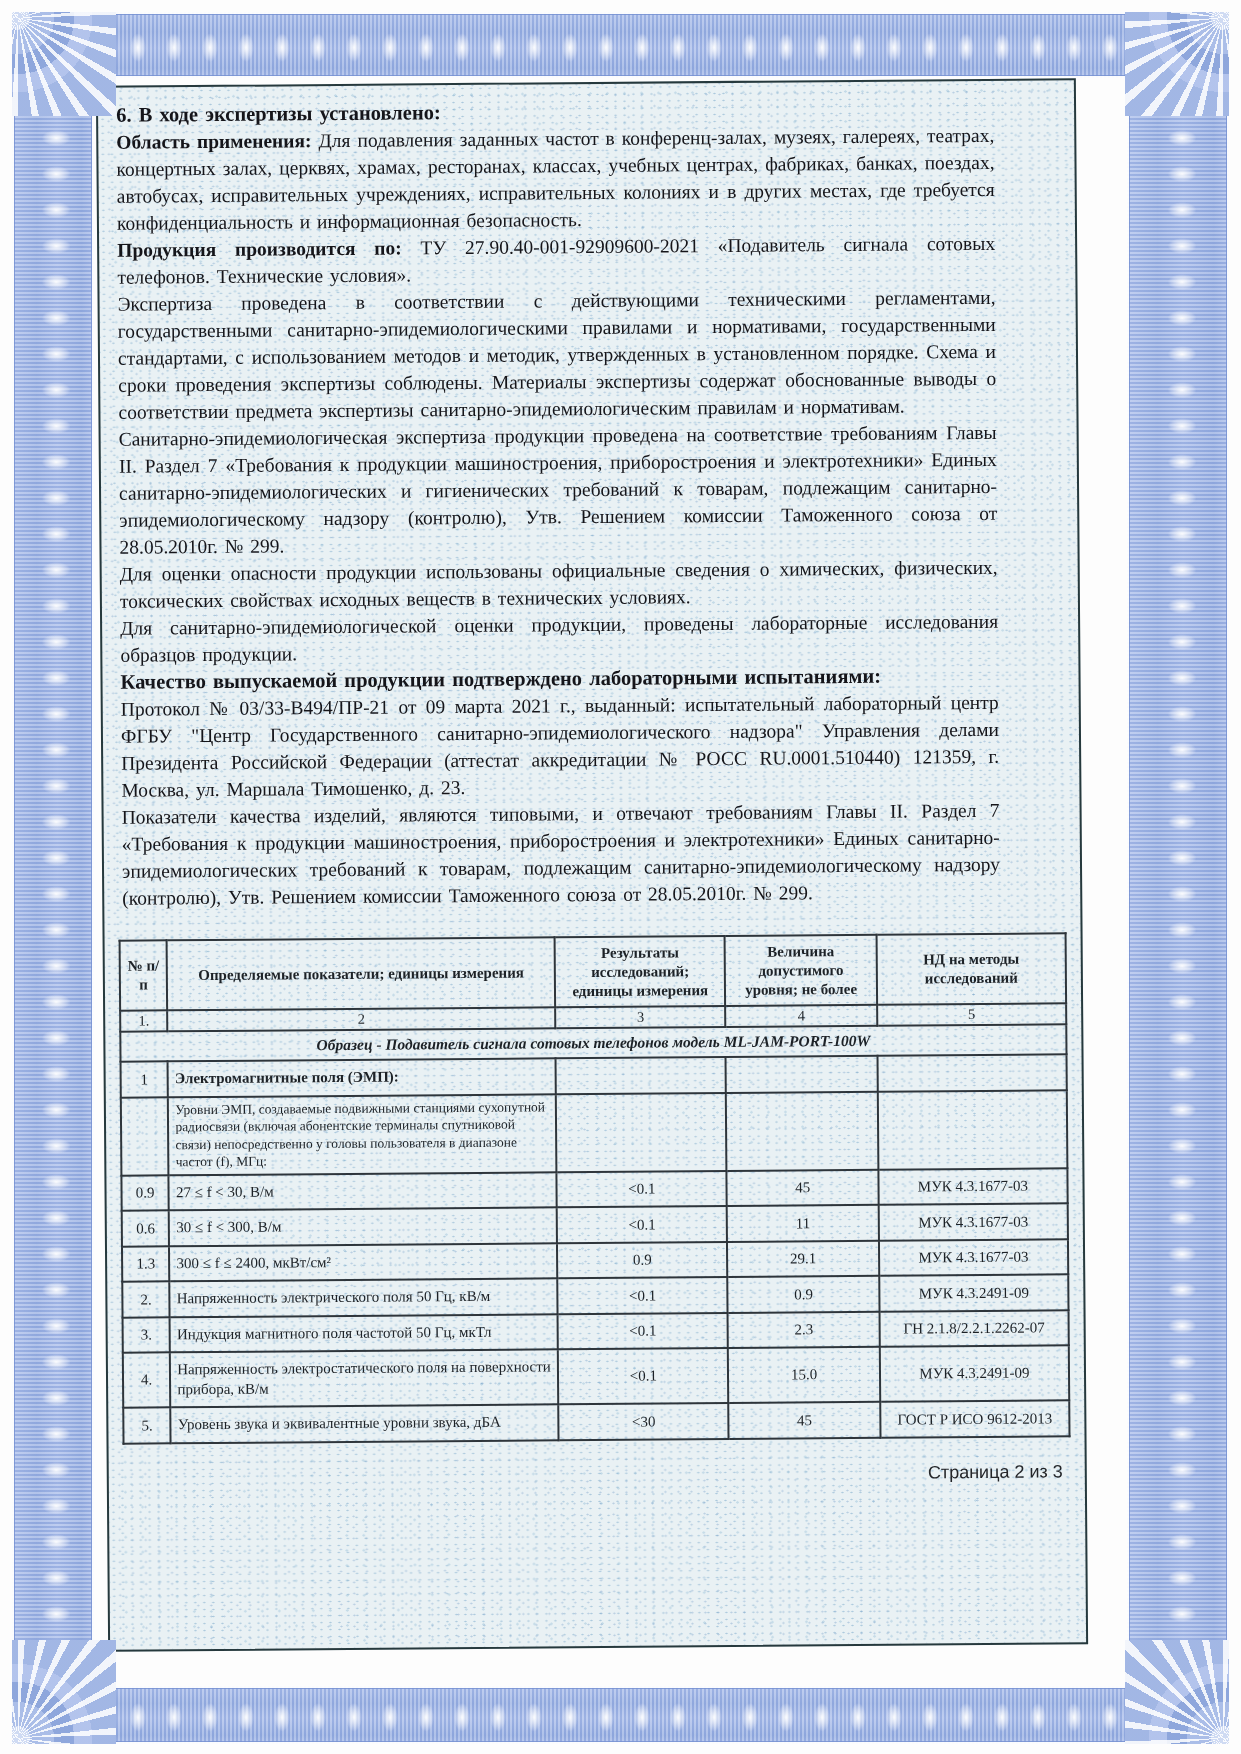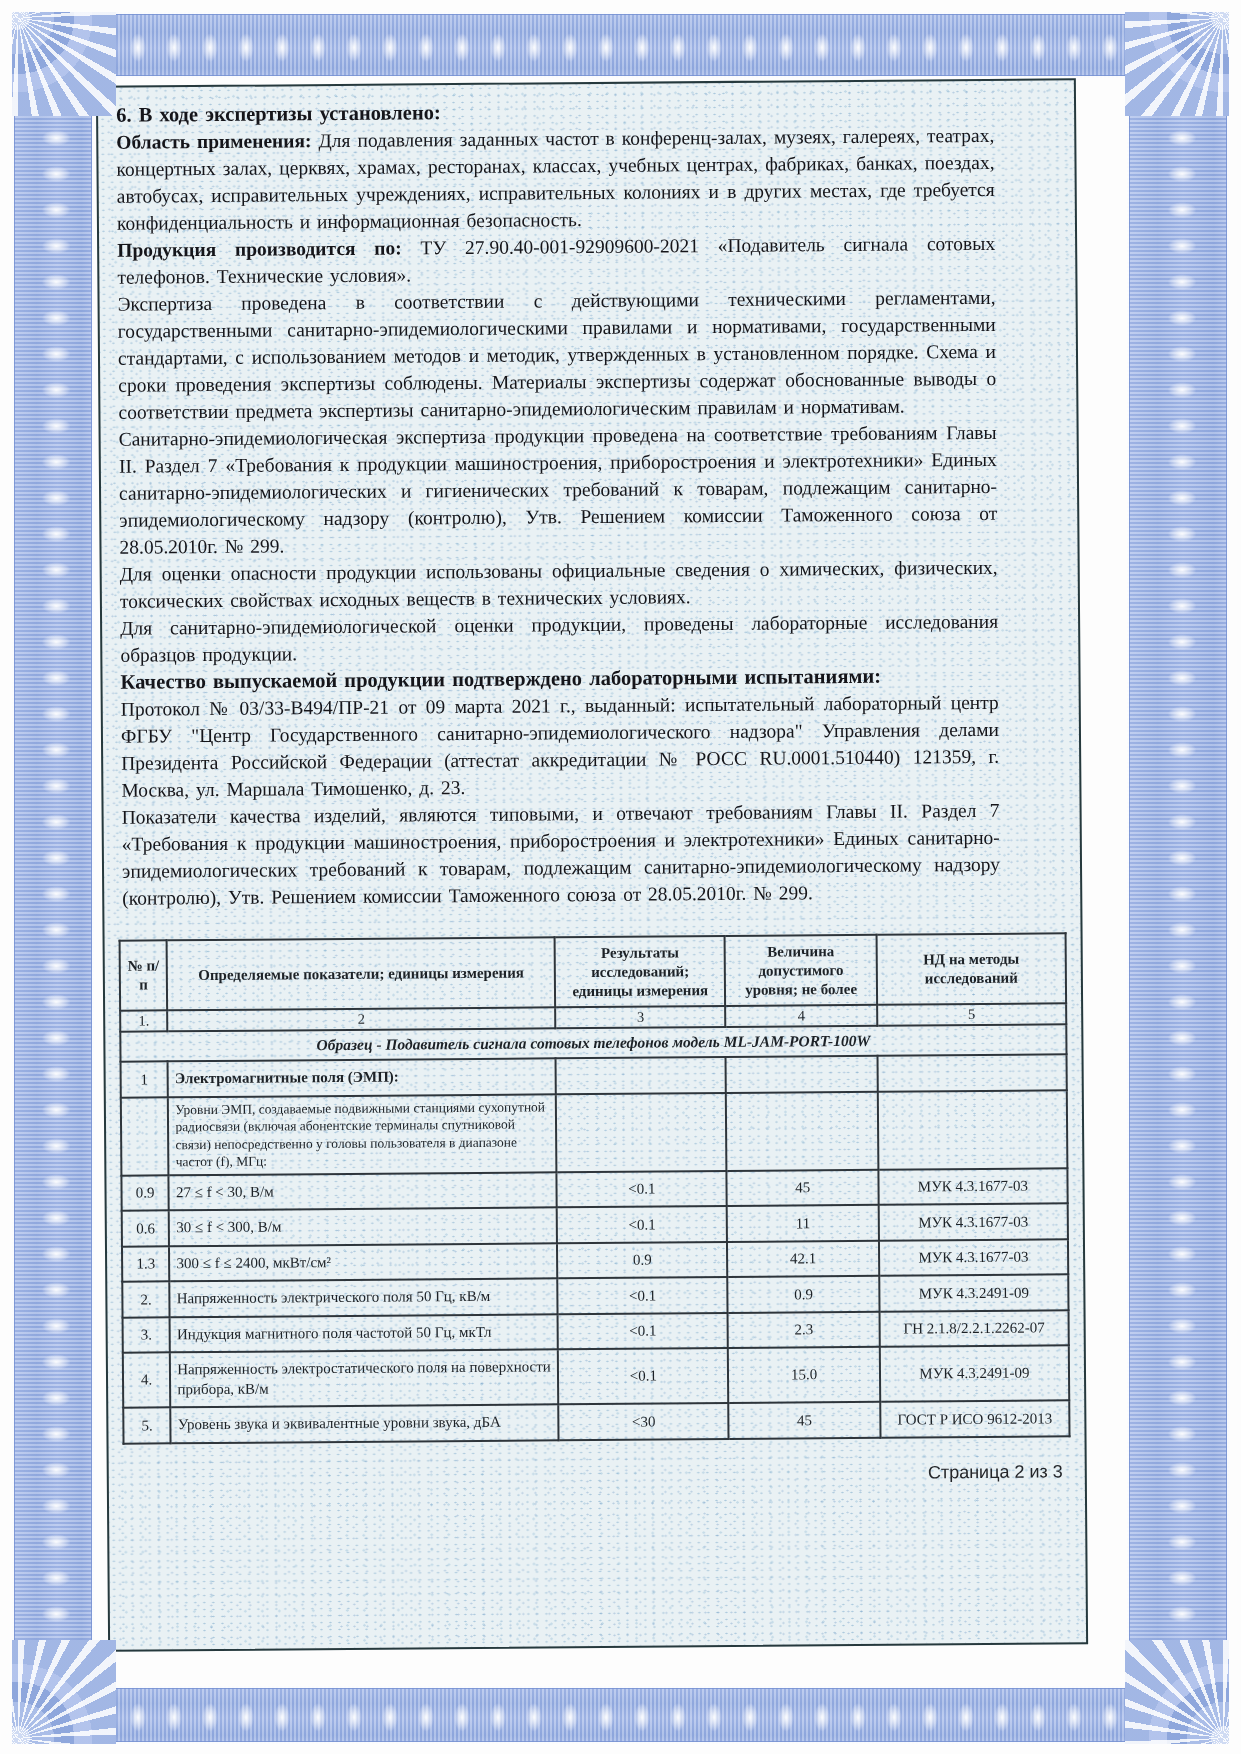--- a/index.html
+++ b/index.html
@@ -160,21 +160,21 @@
             <td class="c-num">0.6</td>
             <td class="c-ind">30 ≤ f &lt; 300, В/м</td>
             <td class="c-res">&lt;0.1</td>
             <td class="c-lim">11</td>
             <td class="c-nd">МУК 4.3.1677-03</td>
           </tr>
           <tr class="datarow">
             <td class="c-num">1.3</td>
             <td class="c-ind">300 ≤ f ≤ 2400, мкВт/см²</td>
             <td class="c-res">0.9</td>
-            <td class="c-lim">42.1</td>
+            <td class="c-lim">29.1</td>
             <td class="c-nd">МУК 4.3.1677-03</td>
           </tr>
           <tr class="datarow">
             <td class="c-num">2.</td>
             <td class="c-ind">Напряженность электрического поля 50 Гц, кВ/м</td>
             <td class="c-res">&lt;0.1</td>
             <td class="c-lim">0.9</td>
             <td class="c-nd">МУК 4.3.2491-09</td>
           </tr>
           <tr class="datarow">

